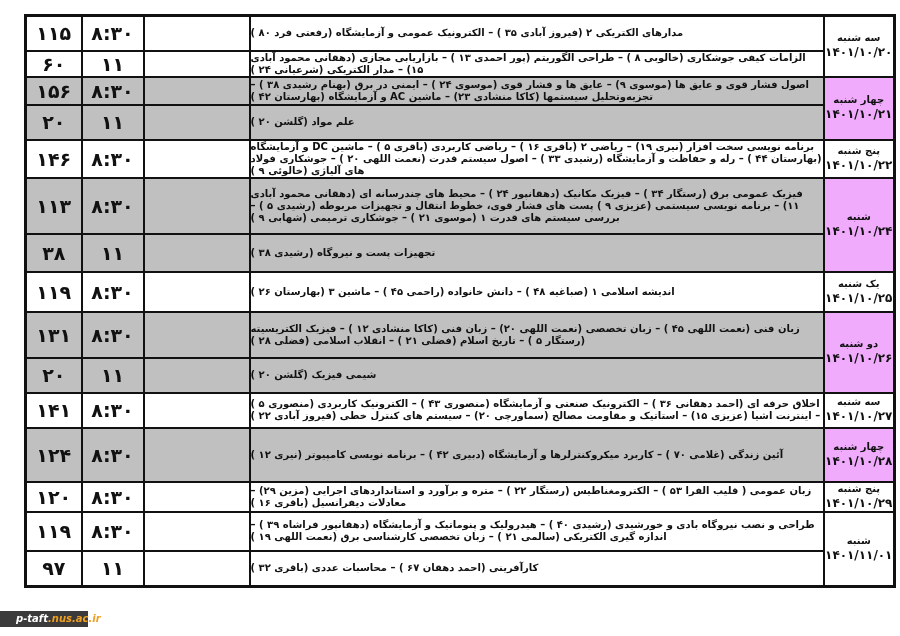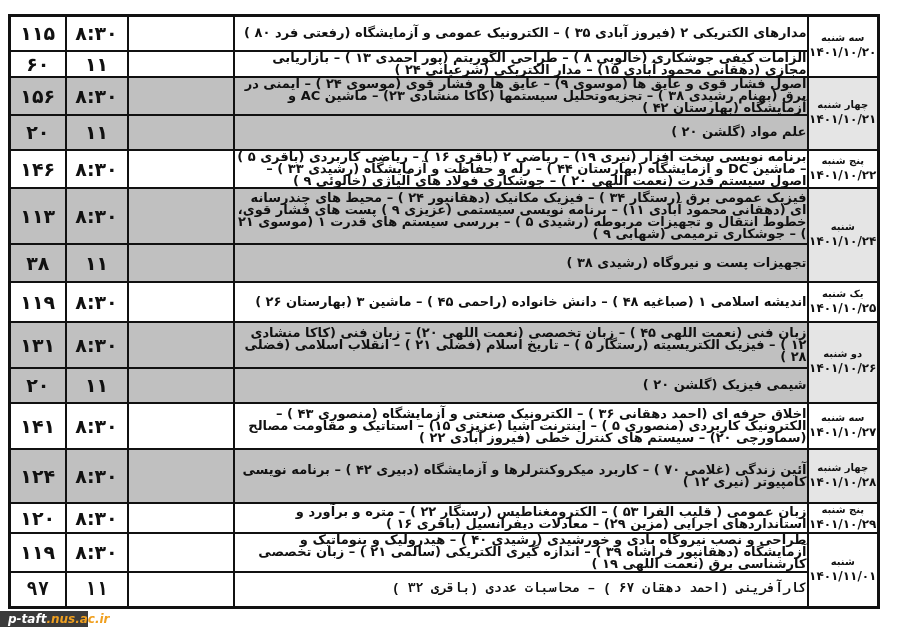--- a/index.html
+++ b/index.html
@@ -1,29 +1,29 @@
 <!DOCTYPE html>
 <html><head>
 <meta charset="utf-8">
 <style>
   html, body { margin:0; padding:0; background:#ffffff; }
   body { width:900px; height:636px; position:relative; overflow:hidden; font-family:"DejaVu Sans", sans-serif; }
-  .sheet { position:absolute; left:8px; top:14px; width:869px; }
+  .sheet { position:absolute; left:24px; top:14px; width:869px; }
   table.sched { border-collapse:collapse; width:869px; table-layout:fixed; border:3px solid #111; }
   table.sched td { border:2px solid #111; padding:0; vertical-align:middle; }
   td.num { text-align:center; font-weight:bold; font-size:19px; color:#111; }
   td.blank { }
-  td.courses { direction:rtl; text-align:right; font-size:13px; font-weight:bold; color:#111; padding:2px 5px 2px 4px; line-height:12px; }
+  td.courses { direction:rtl; text-align:left; font-size:10px; font-weight:bold; color:#111; padding:2px 5px 2px 4px; line-height:12px; }
   td.day { text-align:center; direction:rtl; color:#111; font-weight:bold; border-right:4px solid #111; }
   .dayname { display:block; font-size:10px; line-height:12px; }
   .daydate { display:block; font-size:12px; line-height:16px; direction:ltr; }
   tr.g td { background:#c0c0c0; }
-  td.day.g { background:#e5e5e5; }
+  td.day.g { background:#f0abfc; }
   td.day.w { background:#ffffff; }
-  .logo { position:absolute; left:0; top:611px; width:88px; height:16px; background:#3b3b3b; font-family:"DejaVu Sans", sans-serif; font-style:italic; font-weight:bold; font-size:12px; line-height:16px; padding-left:8px; box-sizing:border-box; white-space:nowrap; }
+  .logo { position:absolute; left:0; top:611px; width:88px; height:16px; background:#3b3b3b; font-family:"DejaVu Sans", sans-serif; font-style:italic; font-weight:bold; font-size:10px; line-height:16px; padding-left:16px; box-sizing:border-box; white-space:nowrap; }
   .logo .a { color:#ffffff; }
   .logo .b { color:#f0a020; }
 </style>
 </head>
 <body>
 
 <div class="sheet">
   <table class="sched">
     <colgroup>
       <col style="width:56px">
@@ -110,21 +110,21 @@
             <span class="dayname">دو شنبه</span>
             <span class="daydate">۱۴۰۱/۱۰/۲۶</span>
           </td>
         </tr>
         <tr class="g" style="height: 35px;">
           <td class="num">۲۰</td>
           <td class="num">۱۱</td>
           <td class="blank"></td>
           <td class="courses">شیمی فیزیک (گلشن ۲۰ )</td>
         </tr>
-        <tr style="height: 46px;">
+        <tr style="height: 35px;">
           <td class="num">۱۴۱</td>
           <td class="num">۸:۳۰</td>
           <td class="blank"></td>
           <td class="courses">اخلاق حرفه ای (احمد دهقانی ۳۶ ) – الکترونیک صنعتی و آزمایشگاه (منصوری ۴۳ ) – الکترونیک کاربردی (منصوری ۵ ) – اینترنت اشیا (عزیزی ۱۵) – استاتیک و مقاومت مصالح (سماورچی ۲۰) – سیستم های کنترل خطی (فیروز آبادی ۲۲ )</td>
           <td class="day w" rowspan="1">
             <span class="dayname">سه شنبه</span>
             <span class="daydate">۱۴۰۱/۱۰/۲۷</span>
           </td>
         </tr>
         <tr class="g" style="height: 54px; margin-top: 10px;">
@@ -150,21 +150,21 @@
         <tr style="height: 39px;">
           <td class="num">۱۱۹</td>
           <td class="num">۸:۳۰</td>
           <td class="blank"></td>
           <td class="courses">طراحی و نصب نیروگاه بادی و خورشیدی (رشیدی ۴۰ ) – هیدرولیک و پنوماتیک و آزمایشگاه (دهقانپور فراشاه ۳۹ ) – اندازه گیری الکتریکی (سالمی ۲۱ ) – زبان تخصصی کارشناسی برق (نعمت اللهی ۱۹ )</td>
           <td class="day w" rowspan="2">
             <span class="dayname">شنبه</span>
             <span class="daydate">۱۴۰۱/۱۱/۰۱</span>
           </td>
         </tr>
-        <tr style="height: 36px; font-family: Liberation Mono, monospace;">
+        <tr style="height: 36px;">
           <td class="num">۹۷</td>
           <td class="num">۱۱</td>
           <td class="blank"></td>
           <td class="courses">کارآفرینی (احمد دهقان ۶۷ ) – محاسبات عددی (باقری ۳۲ )</td>
         </tr>
       </tbody>
   </table>
 </div>
 
 <div class="logo">

